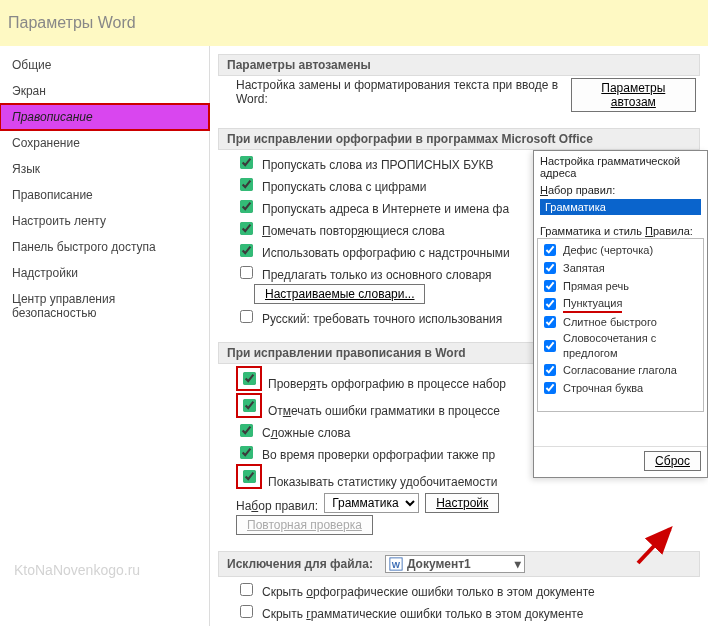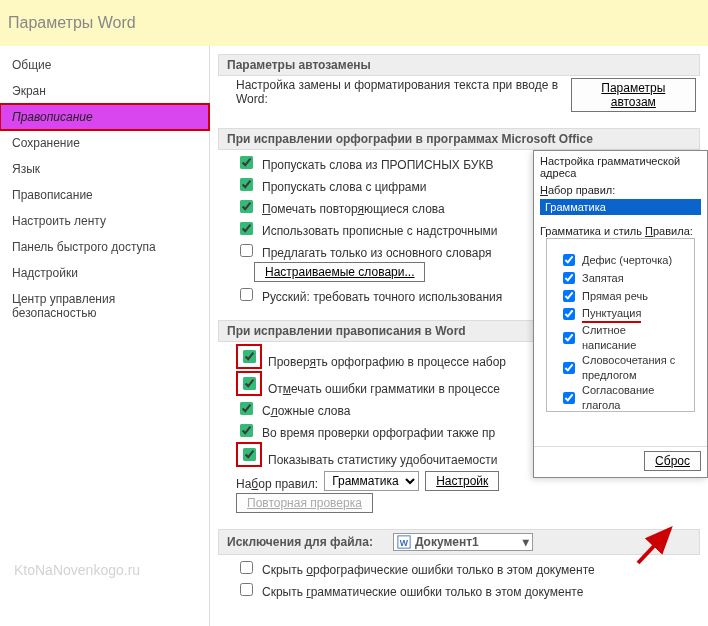--- a/index.html
+++ b/index.html
@@ -22,21 +22,21 @@
   select { font-size: 12px; border: 1px solid #999; background: #fff; padding: 1px 3px; }
   .underline { text-decoration: underline; }
   .hl-check { border: 2px solid #c00; padding: 1px; display: inline-flex; }
   .watermark { position: absolute; left: 14px; bottom: 48px; color: #d3d3d3; font-size: 14px; pointer-events: none; }
   .arrow { position: absolute; left: 420px; top: 475px; pointer-events: none; }
   
   .popup { position: absolute; right: 0; top: 150px; width: 175px; background: #fff; border: 1px solid #888; box-shadow: -2px 2px 6px rgba(0,0,0,.15); z-index: 10; font-size: 11px; }
   .popup .sec-lbl { padding: 4px 6px 1px; color: #222; }
   .popup .sel-box { margin: 2px 6px 6px; }
   .popup .sel-box .sel { background: #0a64cc; color: #fff; padding: 1px 4px; border: 1px solid #0a64cc; font-size: 11px; }
-  .popup .rules { margin: 0 12px 6px; border: 1px solid #bbb; height: 174px; padding: 12px; overflow: hidden; }
+  .popup .rules { margin: 0 3px 6px; border: 1px solid #bbb; height: 174px; padding: 2px; overflow: hidden; }
   .popup .rule { display: flex; align-items: center; gap: 4px; padding: 0; line-height: 15px; }
   .popup .rule input { width: 12px; height: 12px; }
   .popup .rule .rlbl { font-size: 11px; }
   .popup .rule .hl { border-bottom: 2px solid #c00; }
   .popup .btm { display:flex; justify-content:flex-end; padding: 4px 6px 6px; border-top:1px solid #ddd; margin-top: 34px; }
   .file-select { display:inline-flex; align-items:center; border:1px solid #999; background:#fff; padding:1px 3px; gap:4px; }
   .file-icon { width:14px; height:14px; }
 </style>
 </head>
 <body>
@@ -72,25 +72,29 @@
       <div class="row">
           <input type="checkbox" checked="" style="">
           <label class="lbl">Пропускать слова из ПРОПИСНЫХ БУКВ</label>
         </div>
       <div class="row">
           <input type="checkbox" checked="" style="">
           <label class="lbl">Пропускать слова с цифрами</label>
         </div>
       <div class="row">
           <input type="checkbox" checked="" style="">
+          <label class="lbl">Пропускать адреса в Интернете и имена фа</label>
+        </div>
+      <div class="row">
+          <input type="checkbox" checked="" style="">
           <label class="lbl"><span class="underline">П</span>омечать повтор<span class="underline">я</span>ющиеся слова</label>
         </div>
       <div class="row">
           <input type="checkbox" checked="" style="">
-          <label class="lbl">Использовать прописные с надстрочными</label>
+          <label class="lbl">Использовать орфографию с надстрочными</label>
         </div>
       <div class="row">
           <input type="checkbox" style="">
           <label class="lbl">Предлагать только из основного словаря</label>
         </div>
       <div class="row" style="margin-left:18px;">
           <button class="btn">Настраиваемые словари...</button>
         </div>
       <div class="row">
           <input type="checkbox" style="">
@@ -129,21 +133,21 @@
       <div class="row" style="margin-top:4px;">
         <span class="lbl">На<span class="underline">б</span>ор правил:</span>
         <select><option>Грамматика</option></select>
         <button class="btn">Настройк</button>
       </div>
       <div class="row">
           <button class="btn disabled">Повторная проверка</button>
         </div>
     </div>
 
-    <div class="section-head" style="display:flex; align-items:center; gap:20px;text-align:center;">
+    <div class="section-head" style="display:flex; align-items:center; gap:12px;text-align:center;">
       <span>Исключения для файла:</span>
       <span class="file-select">
         <svg class="file-icon" viewBox="0 0 16 16">
             <rect x="1" y="1" width="14" height="14" fill="#fff" stroke="#3b6db5"></rect>
             <text x="3" y="12" font-size="10" fill="#3b6db5" font-weight="bold">W</text>
           </svg>
         <span>Документ1</span>
         <span style="margin-left:40px;">▾</span>
       </span>
     </div>
@@ -188,21 +192,21 @@
     <div class="rule">
         <input type="checkbox" checked="" style="">
         <span class="rlbl">Прямая речь</span>
       </div>
     <div class="rule">
         <input type="checkbox" checked="" style="">
         <span class="rlbl hl">Пунктуация</span>
       </div>
     <div class="rule">
         <input type="checkbox" checked="" style="">
-        <span class="rlbl">Слитное написание</span>
+        <span class="rlbl">Слитное быстрого</span>
       </div>
     <div class="rule">
         <input type="checkbox" checked="" style="">
         <span class="rlbl">Словосочетания с предлогом</span>
       </div>
     <div class="rule">
         <input type="checkbox" checked="" style="">
         <span class="rlbl">Согласование глагола</span>
       </div>
     <div class="rule">

